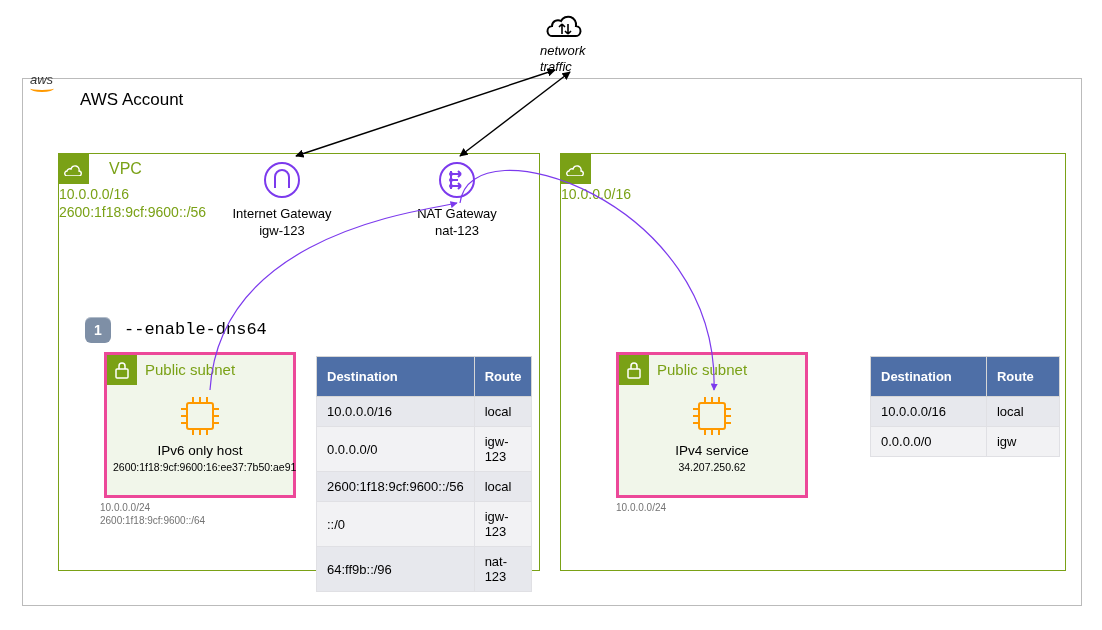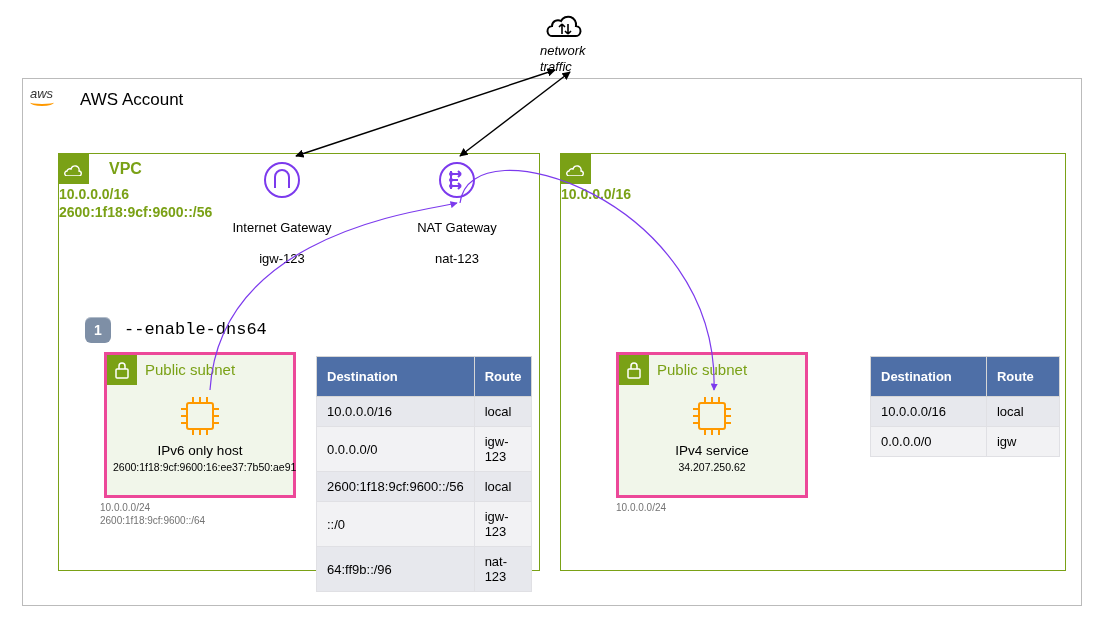--- a/index.html
+++ b/index.html
@@ -26,21 +26,21 @@
   }
   
   .account {
     position: absolute;
     left: 22px; top: 78px;
     width: 1060px; height: 528px;
     border: 1px solid #bbb;
   }
   .aws-logo {
     position: absolute;
-    left: 30px; top: 86px;
+    left: 30px; top: 72px;
     font-style: italic;
     font-weight: 500;
     font-size: 13px;
     color: #333;
   }
   .aws-logo::after {
     content: "";
     display: block;
     width: 24px; height: 5px;
     border-bottom: 2px solid #ff9900;
@@ -49,21 +49,20 @@
   }
   .account-title {
     position: absolute;
     left: 80px; top: 90px;
     font-size: 17px;
   }
   
   .vpc {
     position: absolute;
     border: 1px solid #7aa116;
-    font-weight: bold;
   }
   .vpc1 { left: 58px; top: 153px; width: 482px; height: 418px; }
   .vpc2 { left: 560px; top: 153px; width: 506px; height: 418px; }
   .vpc-icon {
     position: absolute;
     width: 30px; height: 30px;
     background: #7aa116;
     display:flex; align-items:center; justify-content:center;
     left:0; top:0;
   }
@@ -83,21 +82,21 @@
   }
   .gw {
     position: absolute;
     text-align: center;
     font-size: 13px;
     line-height: 1.2;
     width: 120px;
   }
   .igw { left: 222px; top: 160px; }
   .natgw { left: 397px; top: 160px; }
-  .gw .label { margin-top: 16px; }
+  .gw .label { margin-top: 2px; }
   .badge {
     position: absolute;
     width: 26px; height: 26px;
     border-radius: 6px;
     background: #7e8fa6;
     color: #fff;
     display: flex; align-items:center; justify-content:center;
     font-weight: 600;
     box-shadow: inset 0 1px 0 rgba(255,255,255,.4);
   }

